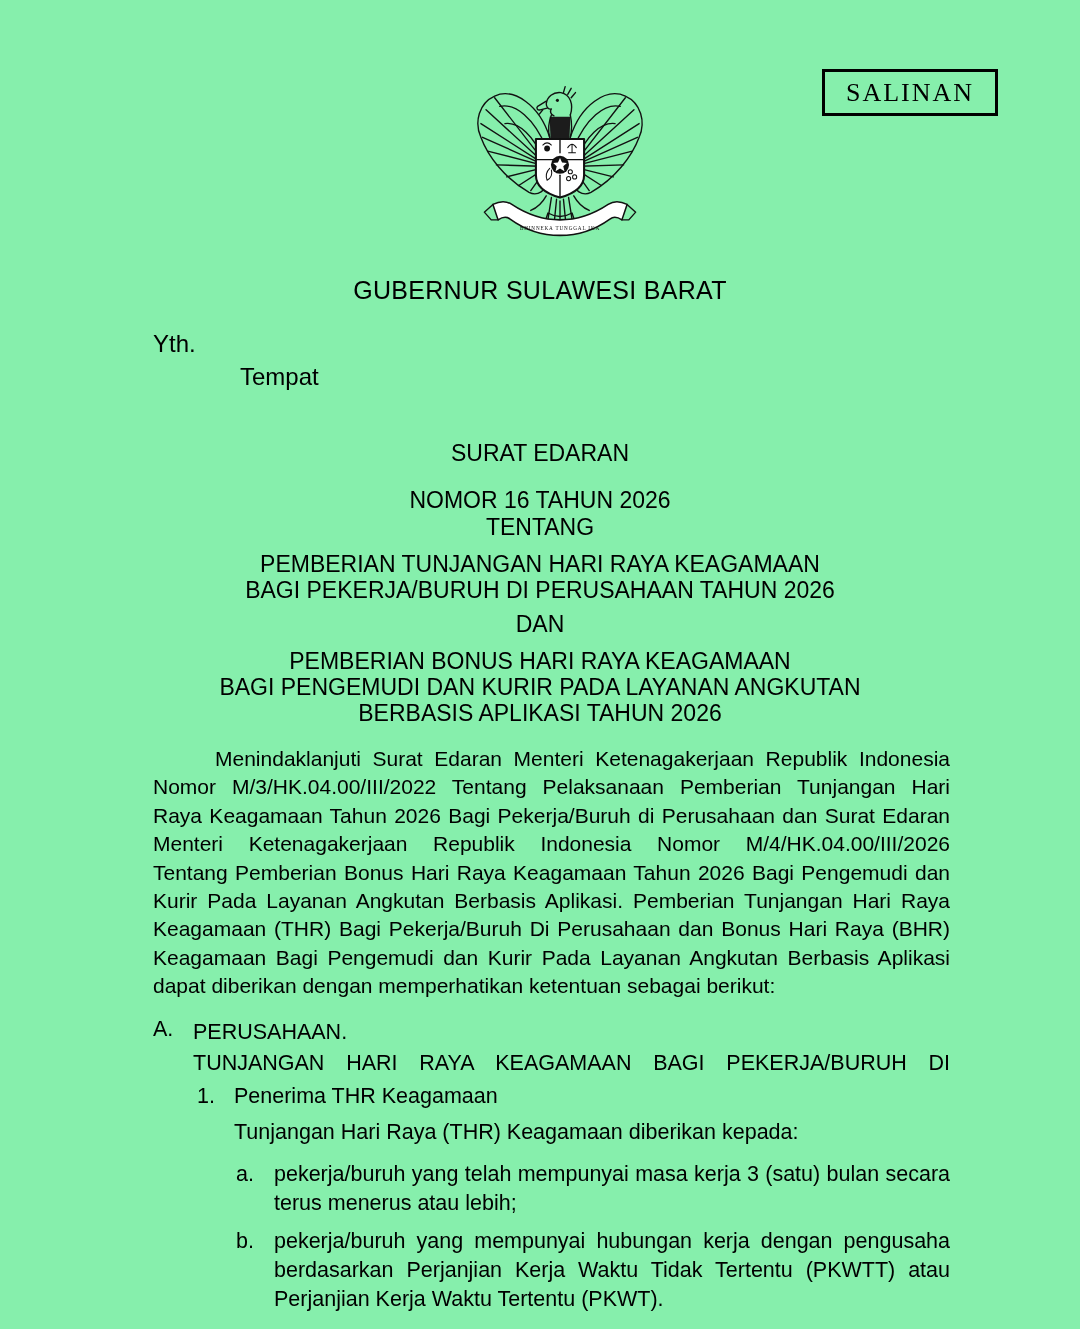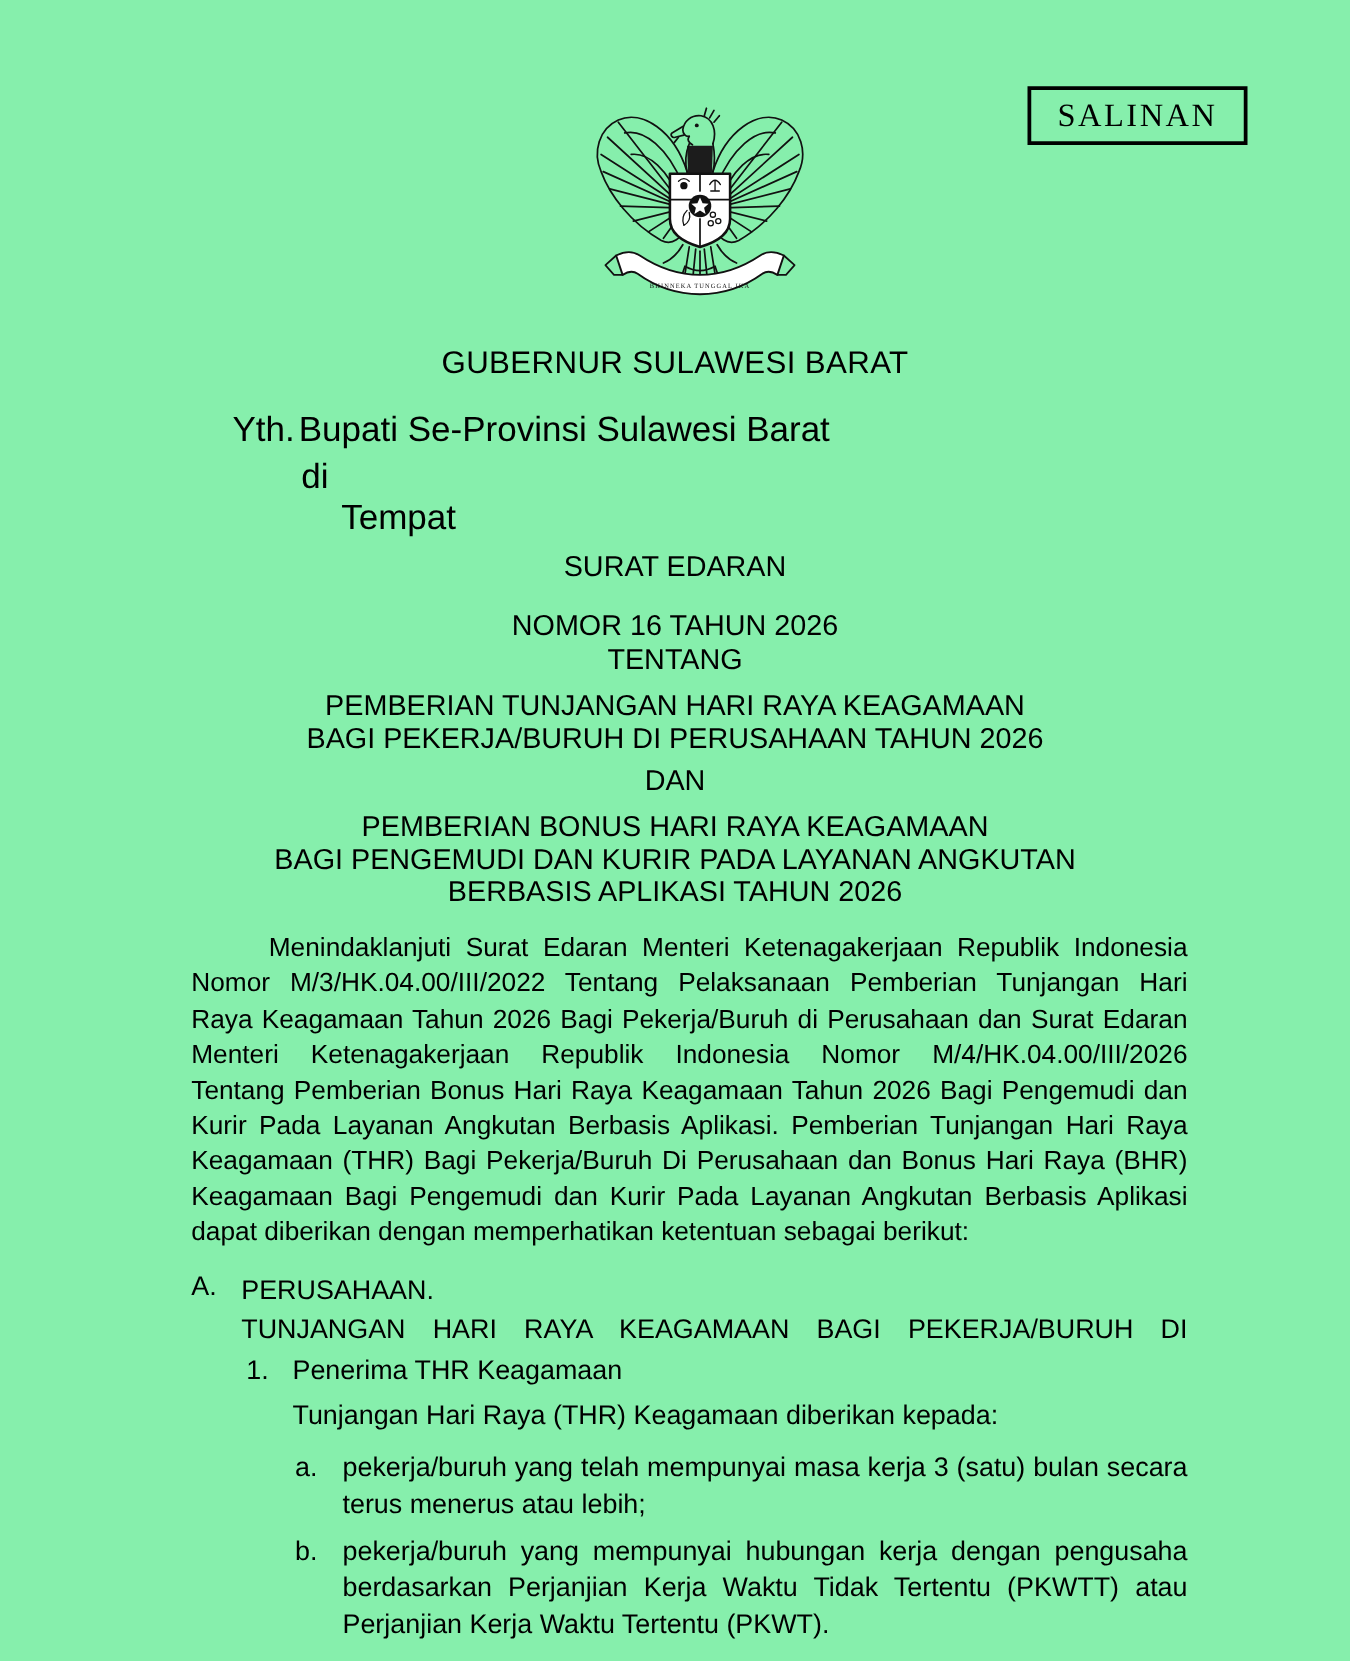--- a/index.html
+++ b/index.html
@@ -18,21 +18,21 @@
     font-family:"Liberation Serif",serif;font-size:26px;letter-spacing:2px;
   }
   
   .emblem{position:absolute;left:474px;top:80px;width:172px;height:180px;}
   
   .letterhead{
     position:absolute;left:0;top:276px;width:100%;
     text-align:center;font-size:25px;letter-spacing:.3px;
   }
   
-  .addressee{position:absolute;left:153px;top:330px;font-size:28px;line-height:28px;margin-left:33px;}
+  .addressee{position:absolute;left:153px;top:330px;font-size:24px;line-height:28px;}
   .yth-row{display:flex;}
   .yth{width:53px;flex:none;}
   .addr-di{margin-left:55px;margin-top:9px;}
   .addr-place{margin-left:87px;margin-top:5px;}
   
   .tl{position:absolute;left:0;right:0;text-align:center;font-size:23px;line-height:26px;}
   .t-type{top:440px;} .t-number{top:448px;margin-top:39px;} .t-about{top:514px;}
   .t-subject1{top:551px;} .t-dan{top:611px;} .t-subject2{top:648px;}
   
   .body-block{position:absolute;left:153px;top:745px;width:797px;font-size:21px;}
@@ -125,23 +125,21 @@
         <text x="100" y="170" text-anchor="middle" font-size="6" letter-spacing="1" fill="#111" stroke="none" font-family="Liberation Serif, serif">BHINNEKA TUNGGAL IKA</text>
       </g>
     </svg>
   </div>
 
   <div class="letterhead">GUBERNUR SULAWESI BARAT</div>
 
   <div class="addressee">
     <div class="yth-row">
       <span class="yth">Yth.</span>
-      <span>Bupati Se-Provinsi Sulawesi Barat</span>
     </div>
-    <div class="addr-di">di</div>
     <div class="addr-place">Tempat</div>
   </div>
 
   <div class="tl t-type">SURAT EDARAN</div>
   <div class="tl t-number">NOMOR 16 TAHUN 2026</div>
   <div class="tl t-about">TENTANG</div>
   <div class="tl t-subject1">
     <div>PEMBERIAN TUNJANGAN HARI RAYA KEAGAMAAN</div>
     <div>BAGI PEKERJA/BURUH DI PERUSAHAAN TAHUN 2026</div>
   </div>

